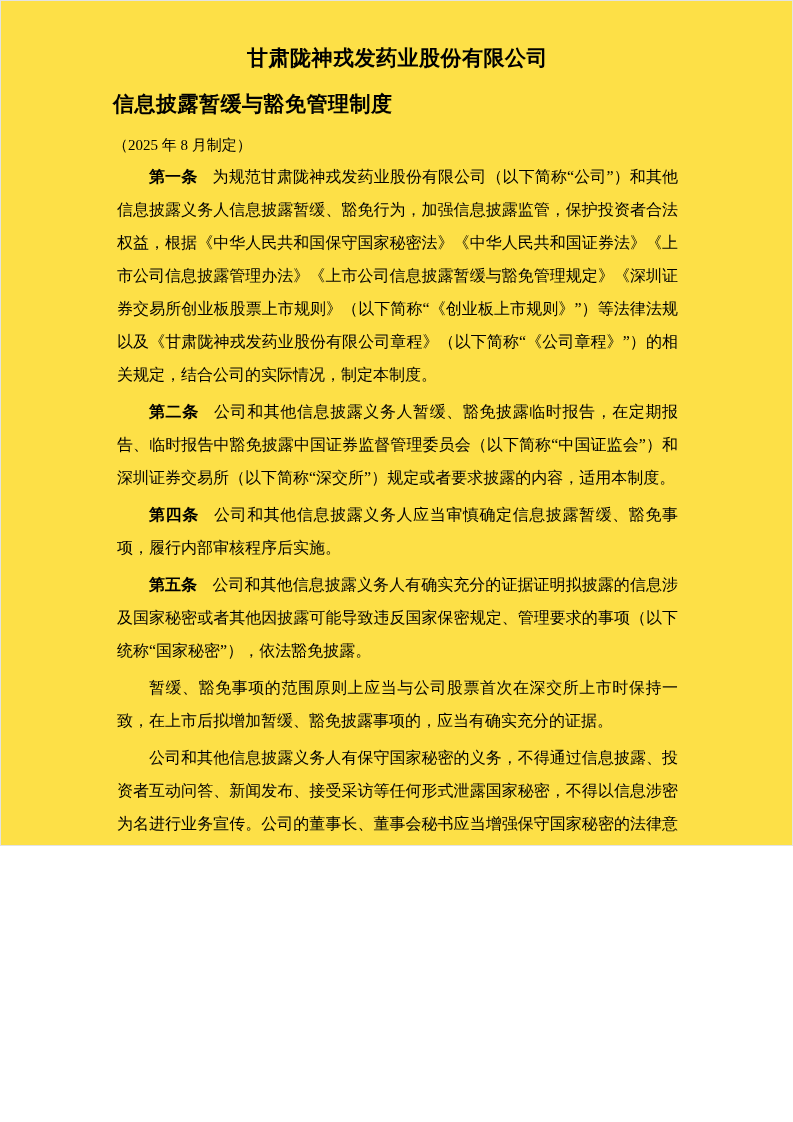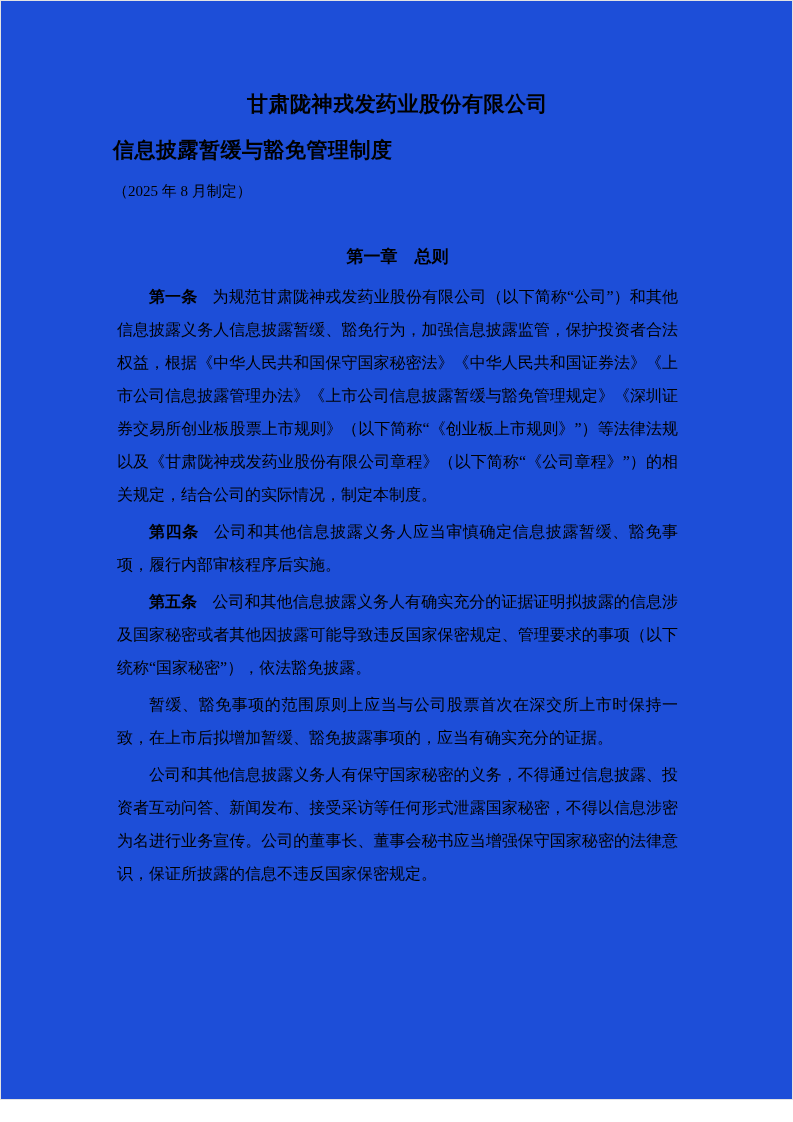--- a/index.html
+++ b/index.html
@@ -3,25 +3,25 @@
 <meta charset="utf-8">
 <style>
   html, body {
     margin: 0;
     padding: 0;
     background: #ffffff;
   }
   .page {
     position: relative;
     width: 793px;
-    height: 1100px;
+    height: 846px;
     margin: 0 auto;
-    background: #1d4ed8;
+    background: #fde047;
     box-sizing: border-box;
-    padding: 92px 111px 40px 113px;
+    padding: 46px 111px 40px 113px;
     outline: 1px solid #e3e3e3;
     outline-offset: -1px;
     font-family: "Liberation Serif", "DejaVu Serif", serif;
     color: #000000;
     overflow: hidden;
   }
   .doc-title {
     margin: 0 0 22px 0;
     font-size: 21px;
     line-height: 1.15;
@@ -72,26 +72,26 @@
 <body>
 
 <div class="page">
 
   <h1 class="doc-title">甘肃陇神戎发药业股份有限公司</h1>
 
   <h2 class="doc-subtitle">信息披露暂缓与豁免管理制度</h2>
 
   <div class="dateline">（2025 年 8 月制定）</div>
 
-  <div class="chapter-heading">第一章　总则</div>
 
   <div class="body-text">
 
     <p class="para"><span class="article-label">第一条</span><span class="article-text">为规范甘肃陇神戎发药业股份有限公司（以下简称“公司”）和其他信息披露义务人信息披露暂缓、豁免行为，加强信息披露监管，保护投资者合法权益，根据《中华人民共和国保守国家秘密法》《中华人民共和国证券法》《上市公司信息披露管理办法》《上市公司信息披露暂缓与豁免管理规定》《深圳证券交易所创业板股票上市规则》（以下简称“《创业板上市规则》”）等法律法规以及《甘肃陇神戎发药业股份有限公司章程》（以下简称“《公司章程》”）的相关规定，结合公司的实际情况，制定本制度。</span></p>
 
+    <p class="para"><span class="article-label">第二条</span><span class="article-text">公司和其他信息披露义务人暂缓、豁免披露临时报告，在定期报告、临时报告中豁免披露中国证券监督管理委员会（以下简称“中国证监会”）和深圳证券交易所（以下简称“深交所”）规定或者要求披露的内容，适用本制度。</span></p>
 
 
     <p class="para"><span class="article-label">第四条</span><span class="article-text">公司和其他信息披露义务人应当审慎确定信息披露暂缓、豁免事项，履行内部审核程序后实施。</span></p>
 
     <p class="para"><span class="article-label">第五条</span><span class="article-text">公司和其他信息披露义务人有确实充分的证据证明拟披露的信息涉及国家秘密或者其他因披露可能导致违反国家保密规定、管理要求的事项（以下统称“国家秘密”），依法豁免披露。</span></p>
 
     <p class="para"><span class="article-text">暂缓、豁免事项的范围原则上应当与公司股票首次在深交所上市时保持一致，在上市后拟增加暂缓、豁免披露事项的，应当有确实充分的证据。</span></p>
 
     <p class="para"><span class="article-text">公司和其他信息披露义务人有保守国家秘密的义务，不得通过信息披露、投资者互动问答、新闻发布、接受采访等任何形式泄露国家秘密，不得以信息涉密为名进行业务宣传。公司的董事长、董事会秘书应当增强保守国家秘密的法律意识，保证所披露的信息不违反国家保密规定。</span></p>
 

